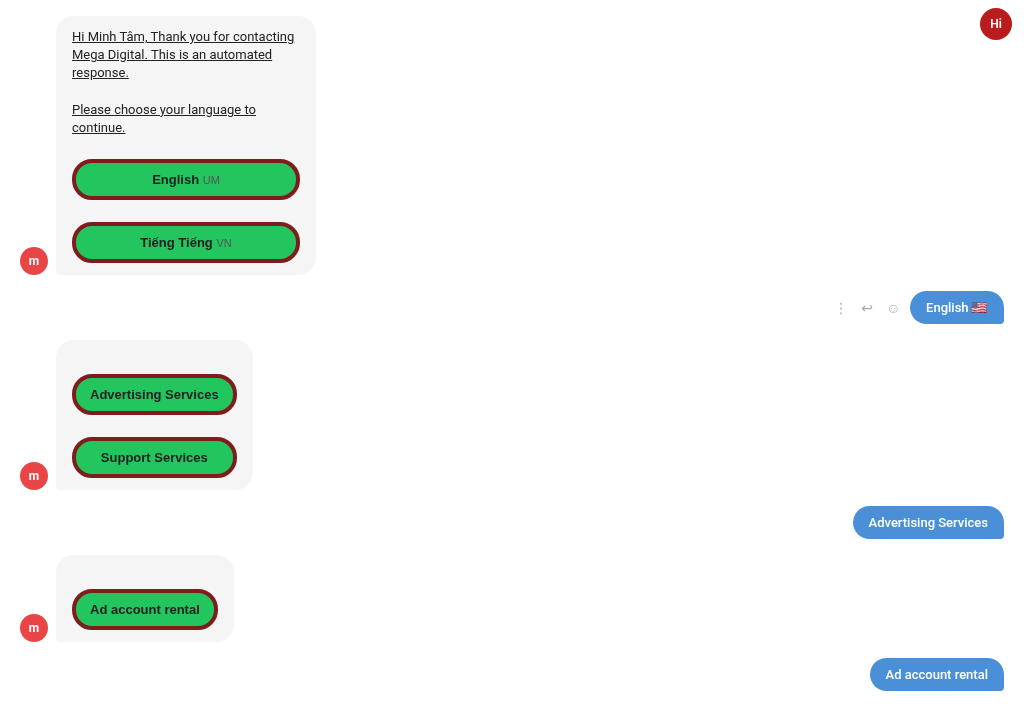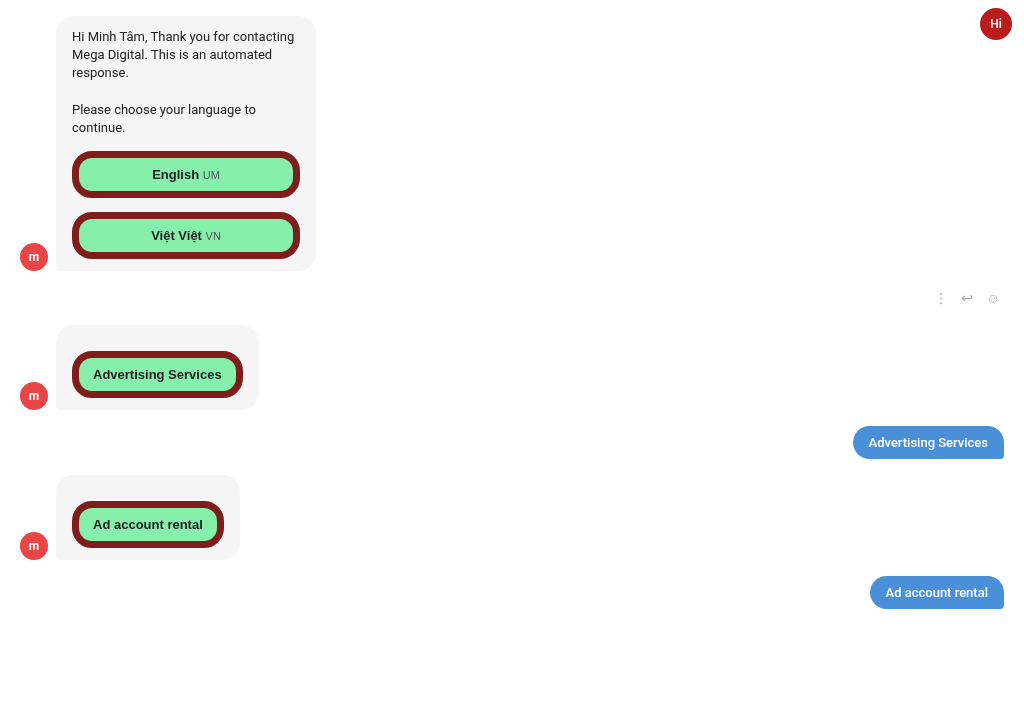--- a/index.html
+++ b/index.html
@@ -49,34 +49,35 @@
       border-radius: 18px 18px 18px 4px;
       padding: 12px 16px;
       max-width: 260px;
       font-size: 13px;
       color: #222;
       line-height: 1.4;
     }
 
     .bot-bubble .message-text {
       margin-bottom: 10px;
+      text-decoration: underline;
     }
 
     .option-btn {
       display: block;
       width: 100%;
-      background: #86efac;
-      border: 7px solid #7f1d1d;
+      background: #22c55e;
+      border: 4px solid #7f1d1d;
       border-radius: 20px;
       padding: 9px 14px;
       font-size: 13px;
       font-weight: 600;
       color: #222;
       cursor: pointer;
-      margin-top: 14px;
+      margin-top: 22px;
       text-align: center;
     }
 
     
     .user-row {
       display: flex;
       justify-content: flex-end;
       align-items: center;
       gap: 6px;
     }
@@ -150,38 +151,40 @@
     <div class="bot-avatar">m</div>
     <div class="bot-bubble">
       <div class="message-text" style="white-space: pre-line;">Hi  Minh Tâm, Thank you for contacting Mega Digital. This is an automated response.
 
 Please choose your language to continue.</div>
       <button class="option-btn">
         <span>English</span>
         <span style="font-size:11px; font-weight:400; color:#555;">UM</span>
       </button>
       <button class="option-btn">
-        <span>Việt Việt</span>
+        <span>Tiếng Tiếng</span>
         <span style="font-size:11px; font-weight:400; color:#555;text-align:right;">VN</span>
       </button>
     </div>
   </div>
 
   <div class="english-msg-row">
     <div class="user-actions">
       <span class="action-icon">⋮</span>
       <span class="action-icon">↩</span>
       <span class="action-icon">☺</span>
     </div>
+    <div class="user-bubble">English 🇺🇸</div>
   </div>
 
   <div class="bot-row bot-row-top">
     <div class="bot-avatar">m</div>
     <div class="bot-bubble">
       <button class="option-btn">Advertising Services</button>
+      <button class="option-btn">Support Services</button>
     </div>
   </div>
 
   <div class="user-row">
     <div class="user-bubble">Advertising Services</div>
   </div>
 
   <div class="bot-row bot-row-top">
     <div class="bot-avatar">m</div>
     <div class="bot-bubble">

